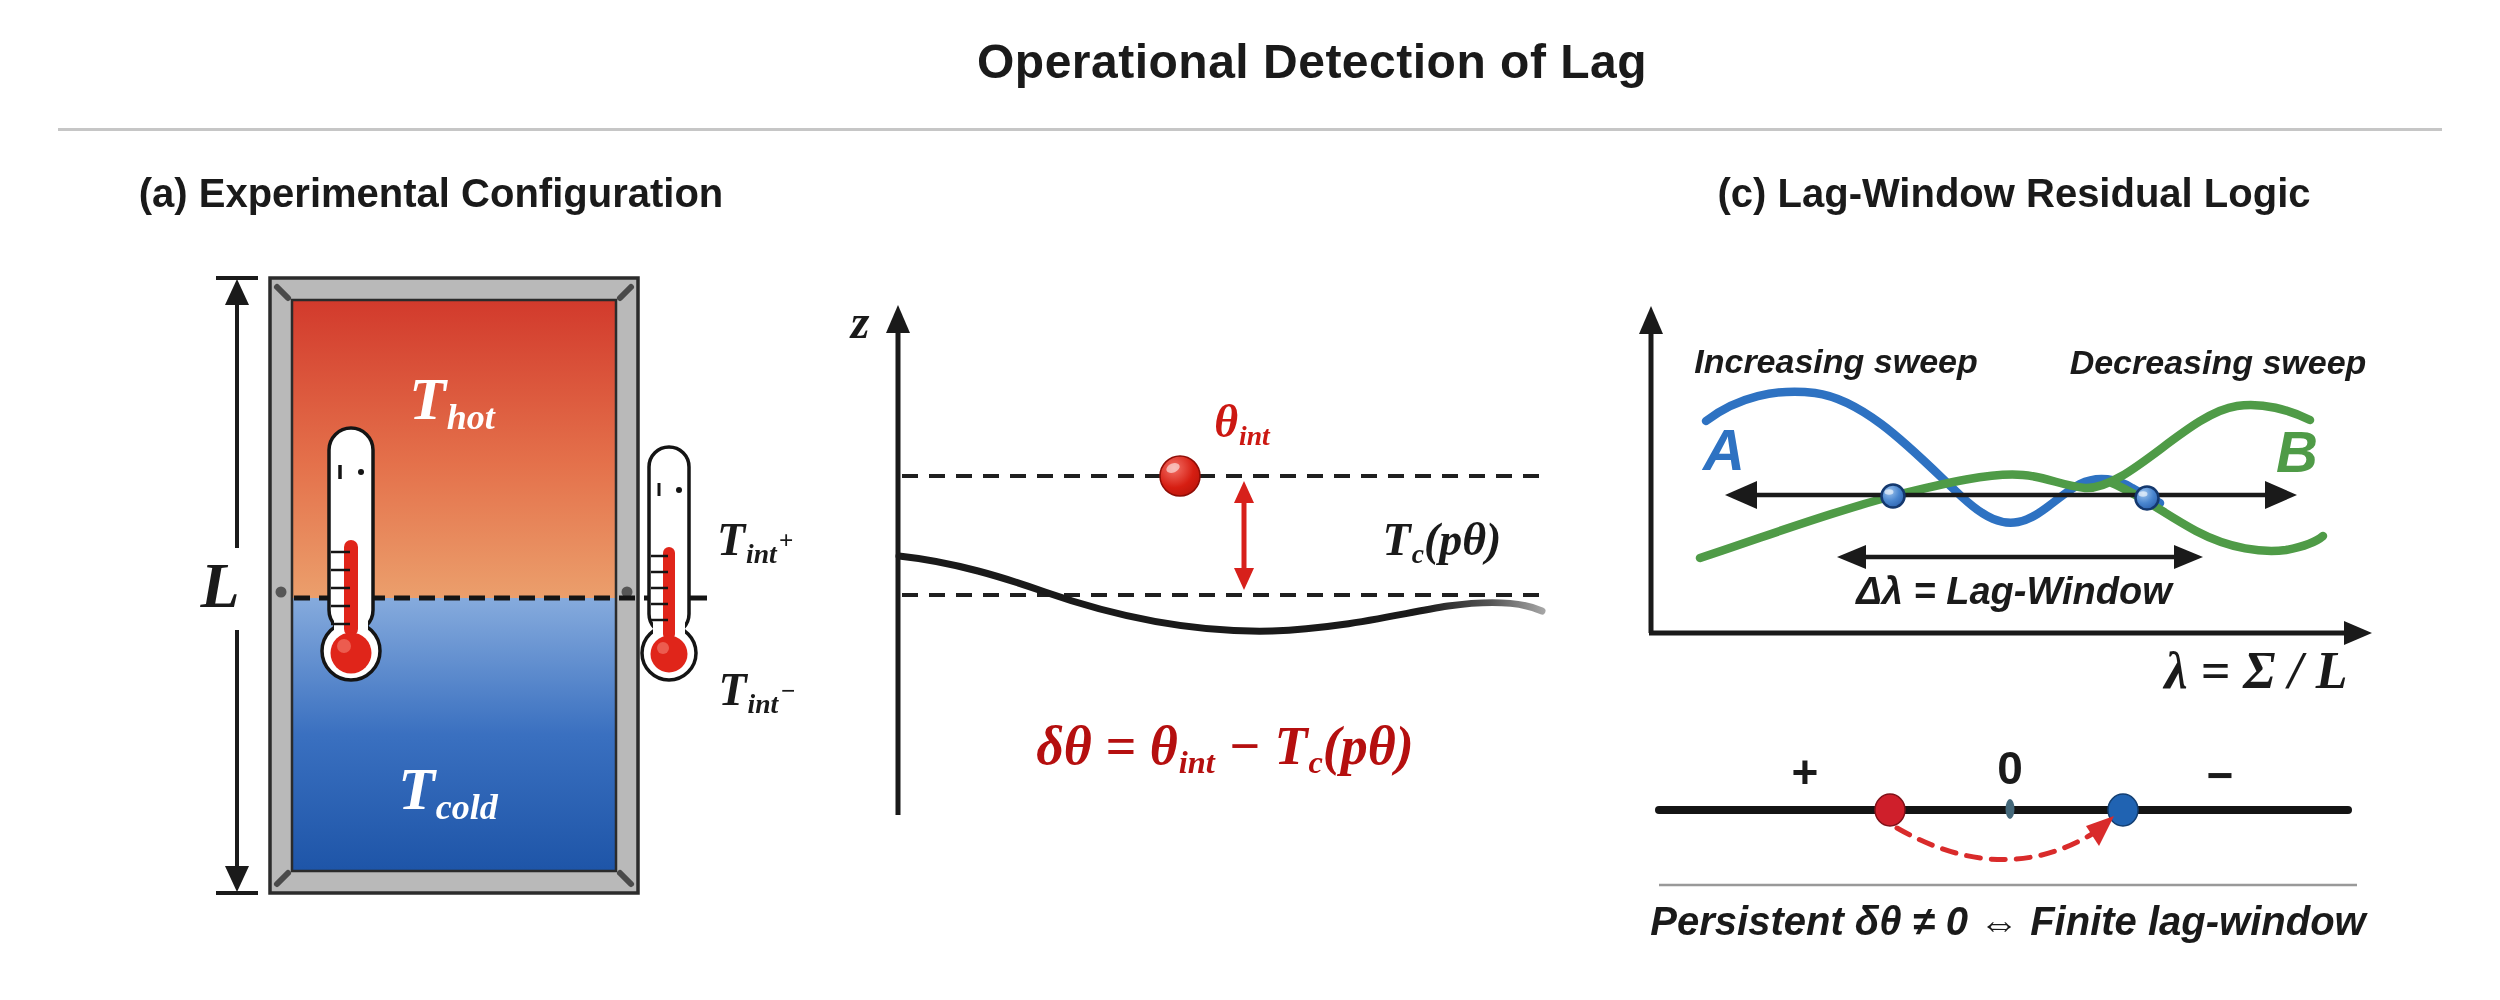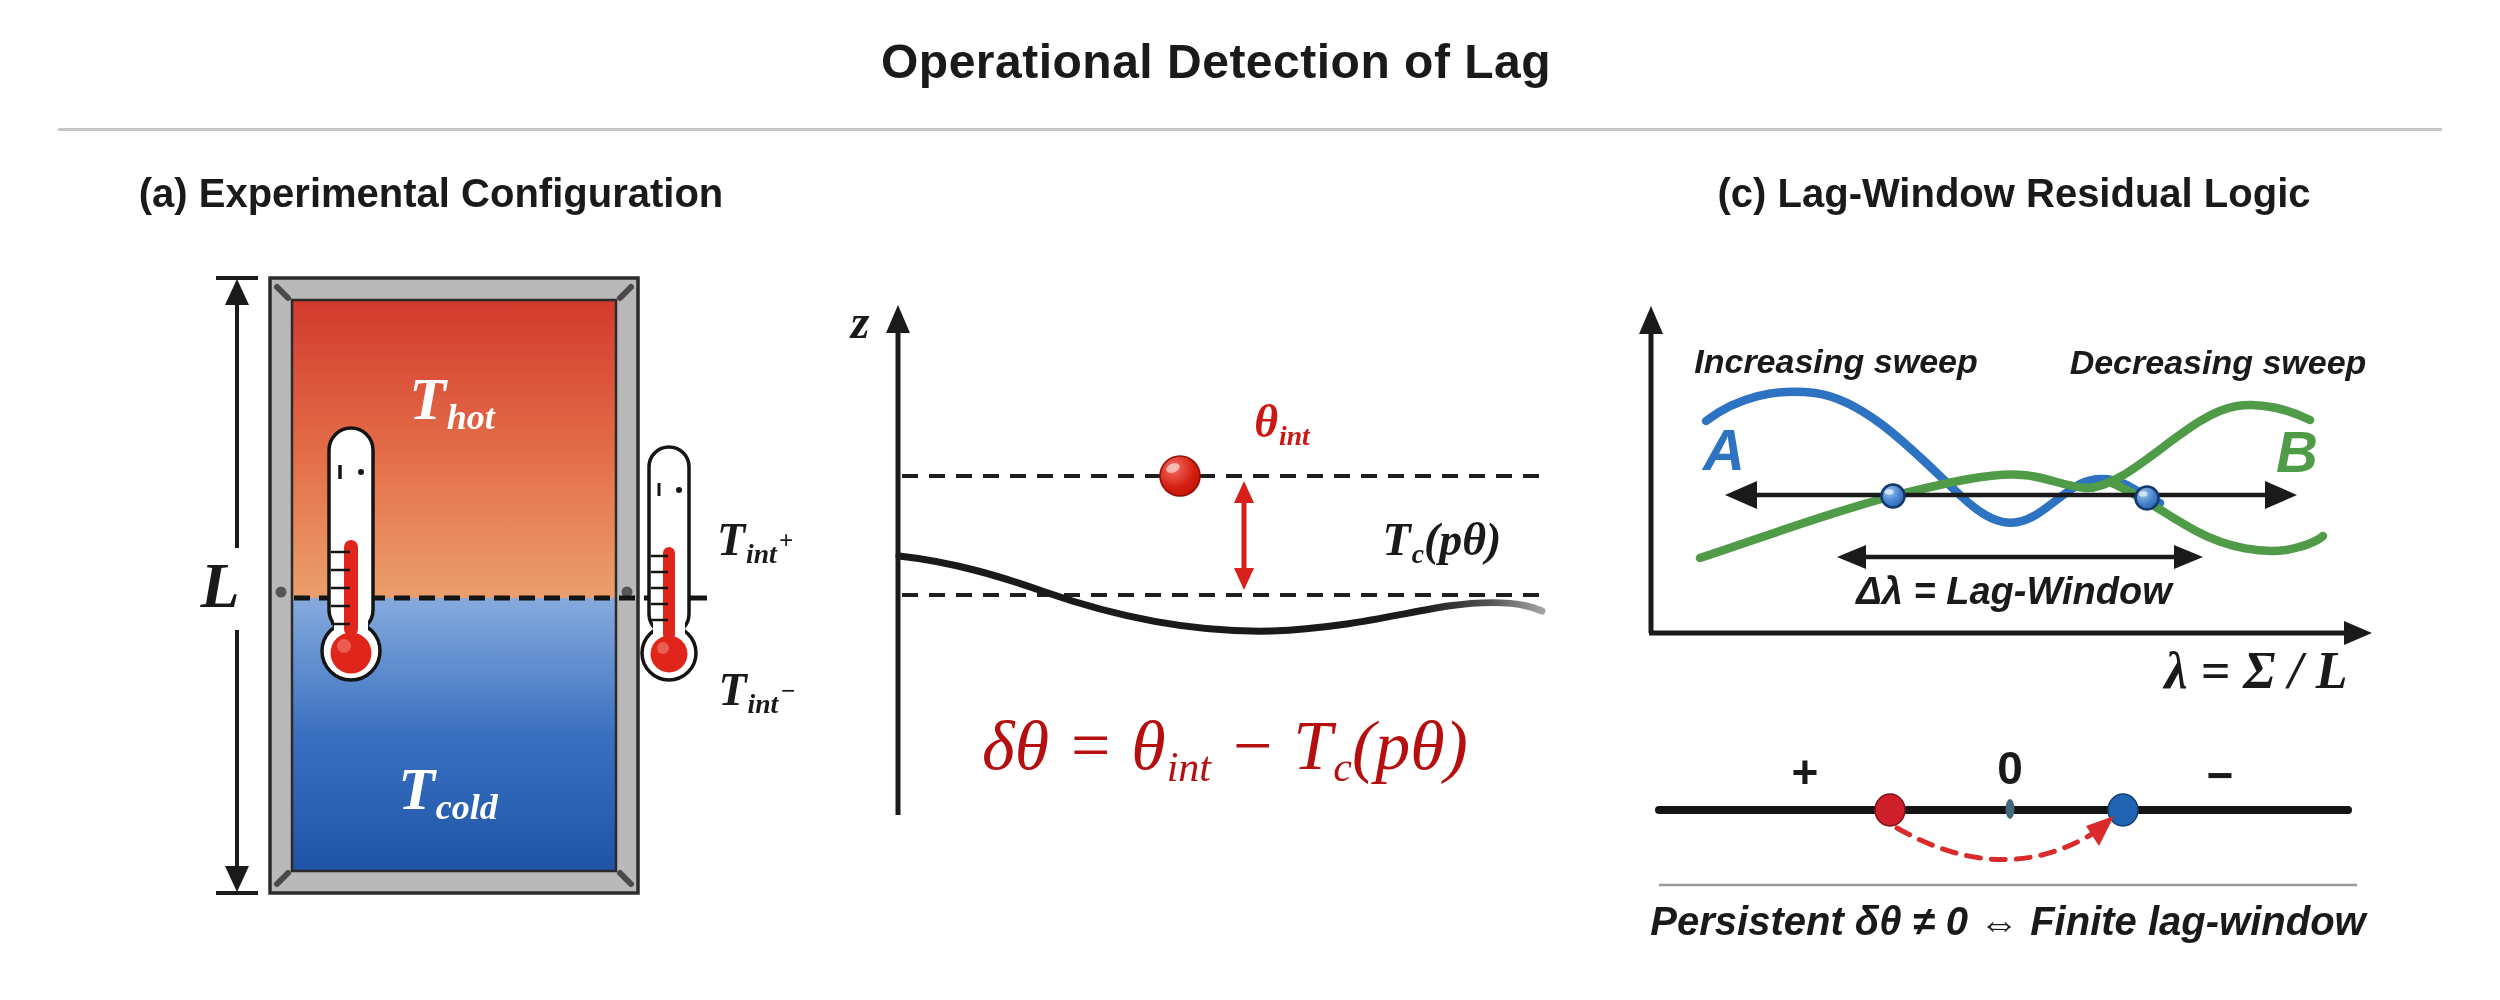--- a/index.html
+++ b/index.html
@@ -172,48 +172,48 @@
       <ellipse cx="1890" cy="810" rx="15" ry="16" fill="#cf1f2b" stroke="#801018" stroke-width="1.5"></ellipse>
       <ellipse cx="2123" cy="810" rx="15" ry="16" fill="#2063b2" stroke="#123e72" stroke-width="1.5"></ellipse>
     </g>
     <g>
       <path d="M1897,828 Q2002,888 2092,834" fill="none" stroke="#d92b2b" stroke-width="5" stroke-dasharray="14 11" stroke-linecap="round"></path>
       <polygon points="2114,816 2086,826 2099,846" fill="#d92b2b"></polygon>
     </g>
     <line x1="1659" y1="885" x2="2357" y2="885" stroke="#999999" stroke-width="2.5"></line>
   </svg>
 
-  <div class="lbl title" style="left:1216px;top:62px;">Operational Detection of Lag</div>
+  <div class="lbl title" style="left:1312px;top:62px;">Operational Detection of Lag</div>
   <div class="divider"></div>
 
   <div class="lbl heading" style="left:431px;top:193px;">(a) Experimental Configuration</div>
   <div class="lbl heading" style="left:2014px;top:193px;">(c) Lag-Window Residual Logic</div>
 
   <div class="lbl ser" style="left:220px;top:586px;font-size:64px;font-weight:700;">L</div>
   <div class="lbl ser white" style="left:452px;top:399px;font-size:60px;font-weight:700;">
     <span>T</span><span class="sub">hot</span>
   </div>
   <div class="lbl ser white" style="left:448px;top:741px;font-size:60px;font-weight:700;margin-top:48px;">
     <span>T</span><span class="sub">cold</span>
   </div>
   <div class="lbl ser" style="left:755px;top:540px;font-size:46px;font-weight:700;">
     <span>T</span><span class="sub">int</span><span class="sup">+</span>
   </div>
   <div class="lbl ser" style="left:757px;top:690px;font-size:46px;font-weight:700;">
     <span>T</span><span class="sub">int</span><span class="sup">−</span>
   </div>
 
   <div class="lbl ser" style="left:860px;top:322px;font-size:48px;font-weight:700;">z</div>
-  <div class="lbl ser red" style="left:1242px;top:422px;font-size:46px;font-weight:700;margin-left:40px;">
+  <div class="lbl ser red" style="left:1242px;top:422px;font-size:46px;font-weight:700;">
     <span>θ</span><span class="sub">int</span>
   </div>
   <div class="lbl ser" style="left:1442px;top:540px;font-size:46px;font-weight:700;">
     <span>T</span><span class="sub">c</span><span>(pθ)</span>
   </div>
-  <div class="lbl ser dkred" style="left:1225px;top:746px;font-size:70px;font-weight:400;">
+  <div class="lbl ser dkred" style="left:1225px;top:746px;font-size:54px;font-weight:700;">
     <span>δθ</span><span> = </span><span>θ</span><span class="sub">int</span><span> − </span><span>T</span><span class="sub">c</span><span>(pθ)</span>
   </div>
 
   <div class="lbl italic-note" style="left:1836px;top:361px;">Increasing sweep</div>
   <div class="lbl italic-note" style="left:2218px;top:362px;">Decreasing sweep</div>
   <div class="lbl" style="left:1724px;top:450px;font-size:58px;font-weight:700;font-style:italic;color:#2e72c2;">A</div>
   <div class="lbl" style="left:2297px;top:452px;font-size:58px;font-weight:700;font-style:italic;color:#4f9b47;">B</div>
   <div class="lbl" style="left:2014px;top:591px;font-size:38px;font-style:italic;font-weight:600;">Δλ = Lag-Window</div>
   <div class="lbl ser" style="left:2256px;top:671px;font-size:52px;font-weight:700;">λ = Σ / L</div>
 

